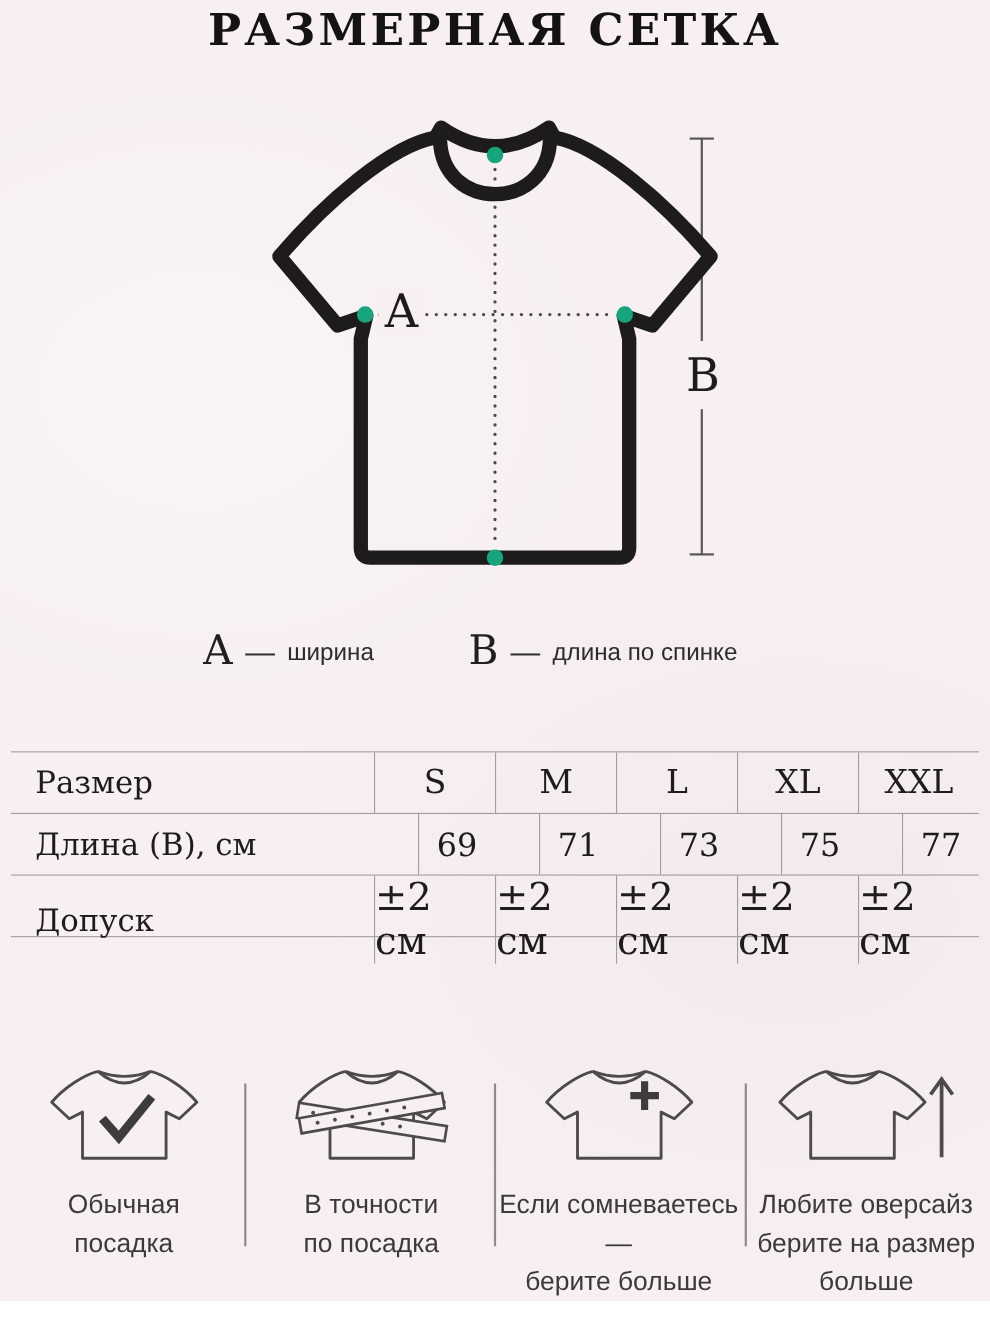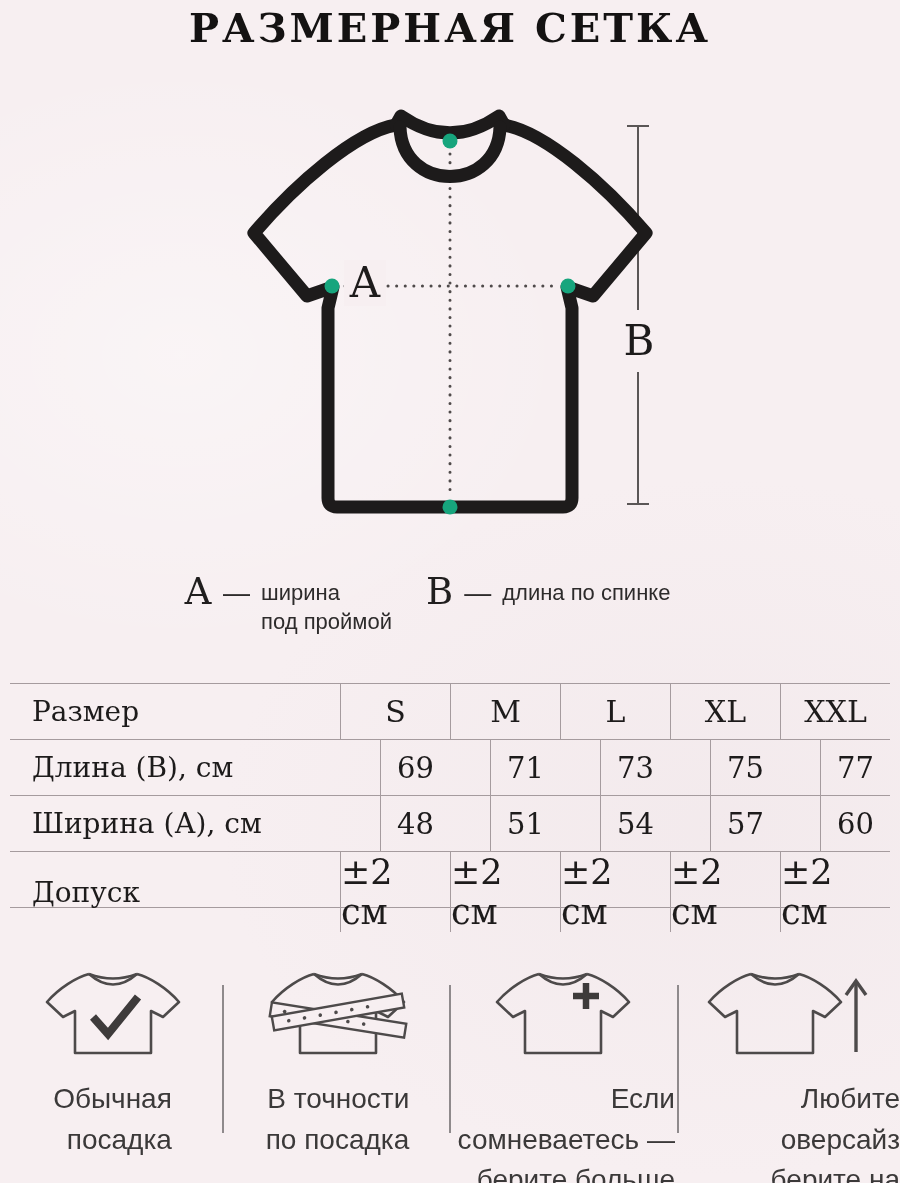--- a/index.html
+++ b/index.html
@@ -61,22 +61,22 @@
   .cell-val{font-size:29px;margin-left:40px;}
   .cell-tol{font-size:35px;}
   
   .fits{
     position:absolute;top:948px;left:0;width:900px;
     display:grid;grid-template-columns:225px 225px 225px 225px;
   }
   .fit{display:flex;flex-direction:column;align-items:center;}
   .fit svg{margin-top:12px;}
   .fit-caption{
-    margin-top:14px;text-align:right;
-    font-size:28px;line-height:1.45;color:#3b3939;
+    margin-top:14px;text-align:center;
+    font-size:24px;line-height:1.45;color:#3b3939;
   }
   .vdivider{
     position:absolute;top:985px;width:2px;height:148px;
     background:#8f8a8c;
   }
   .vd1{left:222px;}.vd2{left:449px;}.vd3{left:677px;}
 </style>
 </head>
 <body>
 
@@ -119,21 +119,20 @@
 
   <span class="marker marker-a">А</span>
   <span class="marker marker-b">В</span>
 
   <div class="legend">
     <div class="legend-item legend-a">
       <span class="legend-letter">А</span>
       <span class="legend-dash">—</span>
       <div class="legend-text">
         <div>ширина</div>
-        <div>под проймой</div>
       </div>
     </div>
     <div class="legend-item legend-b">
       <span class="legend-letter">В</span>
       <span class="legend-dash">—</span>
       <div class="legend-text">длина по спинке</div>
     </div>
   </div>
 
   <div class="size-table">
@@ -145,28 +144,20 @@
       <div class="cell-size">XL</div>
       <div class="cell-size">XXL</div>
     </div>
     <div class="trow">
       <div class="cell-label">Длина (В), см</div>
       <div class="cell-val">69</div>
       <div class="cell-val">71</div>
       <div class="cell-val">73</div>
       <div class="cell-val">75</div>
       <div class="cell-val">77</div>
-    </div>
-    <div class="trow">
-      <div class="cell-label">Ширина (А), см</div>
-      <div class="cell-val">48</div>
-      <div class="cell-val">51</div>
-      <div class="cell-val">54</div>
-      <div class="cell-val">57</div>
-      <div class="cell-val">60</div>
     </div>
     <div class="trow">
       <div class="cell-label">Допуск</div>
       <div class="cell-tol">±2 см</div>
       <div class="cell-tol">±2 см</div>
       <div class="cell-tol">±2 см</div>
       <div class="cell-tol">±2 см</div>
       <div class="cell-tol">±2 см</div>
     </div>
   </div>

